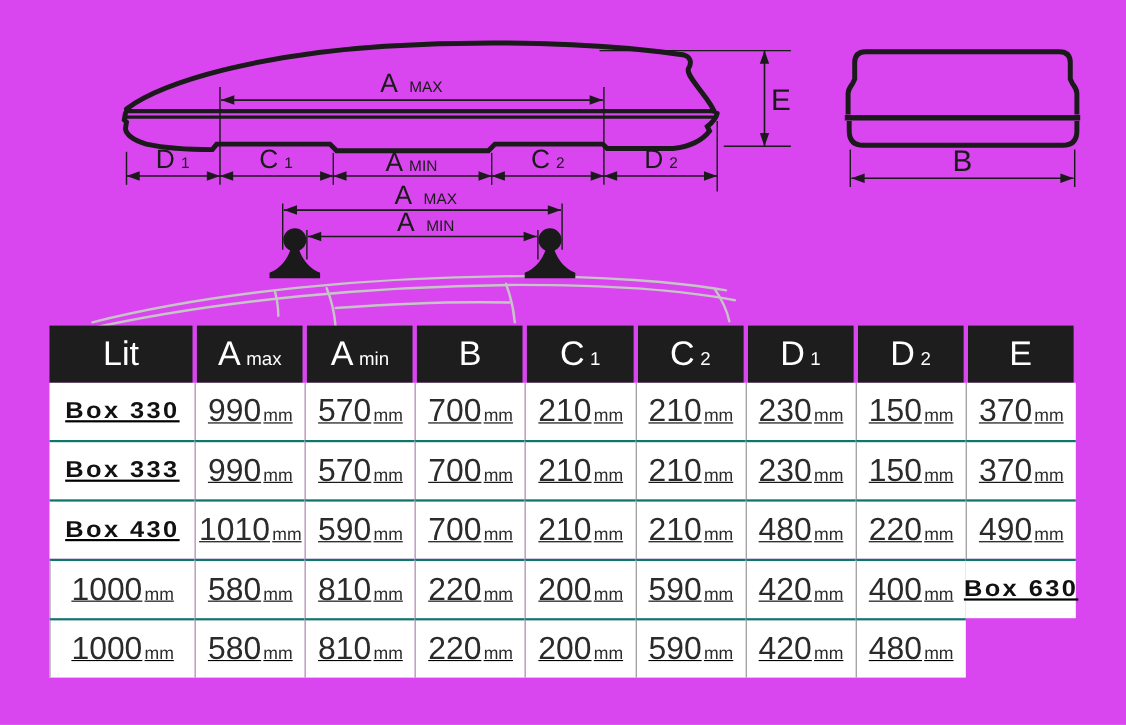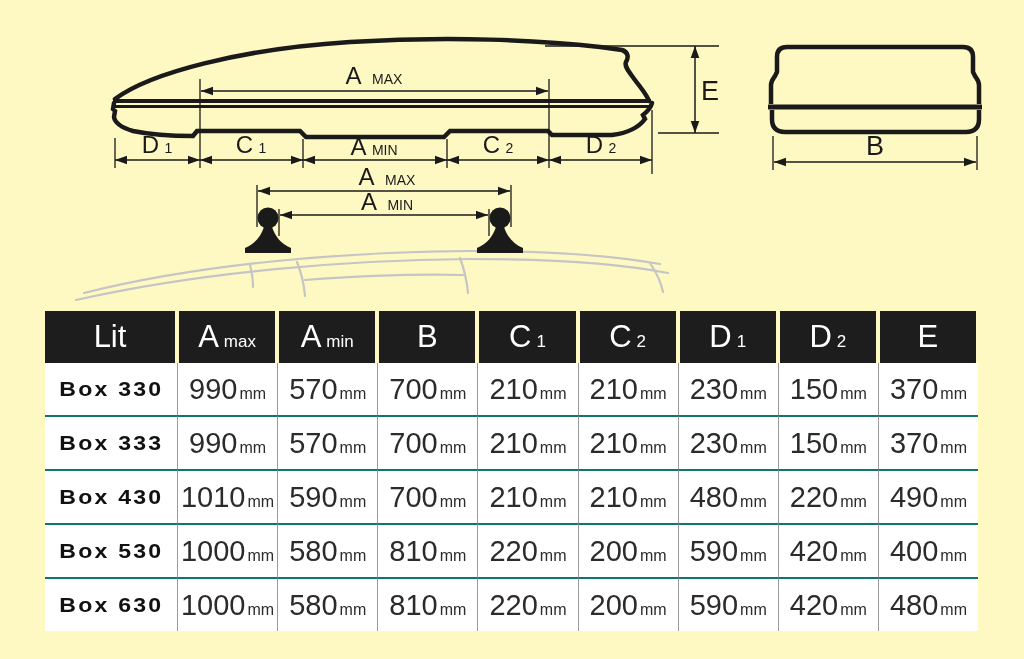--- a/index.html
+++ b/index.html
@@ -1,44 +1,45 @@
 <!DOCTYPE html>
 <html><head>
 <meta charset="utf-8">
 <style>
   html,body { margin:0; padding:0; background:#ffffff; }
   .stage {
-    position:relative; width:1024px; height:659px; background:#fef9c3;
+    position:relative; width:1024px; height:659px; background:#d946ef;
     font-family:"Liberation Sans","DejaVu Sans",sans-serif; overflow:hidden;
   }
   .diagram { position:absolute; left:0; top:0; }
   .diagram text { fill:#1a1a1a; font-family:"Liberation Sans","DejaVu Sans",sans-serif; }
   .dim-big   { font-size:24px; }
   .dim-small { font-size:14px; }
   .dim-solo  { font-size:27px; }
 
   
   .spec-table {
-    position:absolute; left:45px; top:311px; width:933px;
+    position:absolute; left:45px; top:296px; width:933px;
     display:grid; grid-template-columns:132px repeat(8,1fr);text-align:right;
   }
   .th {
     background:#1d1d1d; color:#ffffff; height:52px; margin:0 2px;
     display:flex; align-items:center; justify-content:center;
   }
   .th:first-child { margin-left:0; }
   .th:last-child  { margin-right:0; }
   .h-wrap { display:inline; white-space:nowrap; }
   .h-main { font-size:31px; font-weight:400; }
   .h-sub  { font-size:17px; margin-left:5px; }
   .h-sub:empty { display:none; }
 
   .td {
     height:52px; display:flex; align-items:center; justify-content:center;
     background:#ffffff;
+    text-decoration:underline;
   }
   .td.vline { border-left:1px solid #9b9b9b; }
   .td.sep   { border-top:2px solid #0f766e; }
   .val  { white-space:nowrap; color:#2b2b2b; }
   .num  { font-size:29px; }
   .unit { font-size:16px; margin-left:2px; }
   .model {
     font-size:21px; font-weight:bold; color:#111111;
     letter-spacing:2px; transform:scaleX(1.1);
   }
@@ -295,23 +296,20 @@
     <div class="td vline sep">
         <span class="val"><span class="num">480</span><span class="unit">mm</span></span>
       </div>
     <div class="td vline sep">
         <span class="val"><span class="num">220</span><span class="unit">mm</span></span>
       </div>
     <div class="td vline sep">
         <span class="val"><span class="num">490</span><span class="unit">mm</span></span>
       </div>
 
-    <div class="td sep">
-        <span class="model">Box 530</span>
-      </div>
     <div class="td vline sep">
         <span class="val"><span class="num">1000</span><span class="unit">mm</span></span>
       </div>
     <div class="td vline sep">
         <span class="val"><span class="num">580</span><span class="unit">mm</span></span>
       </div>
     <div class="td vline sep">
         <span class="val"><span class="num">810</span><span class="unit">mm</span></span>
       </div>
     <div class="td vline sep">

